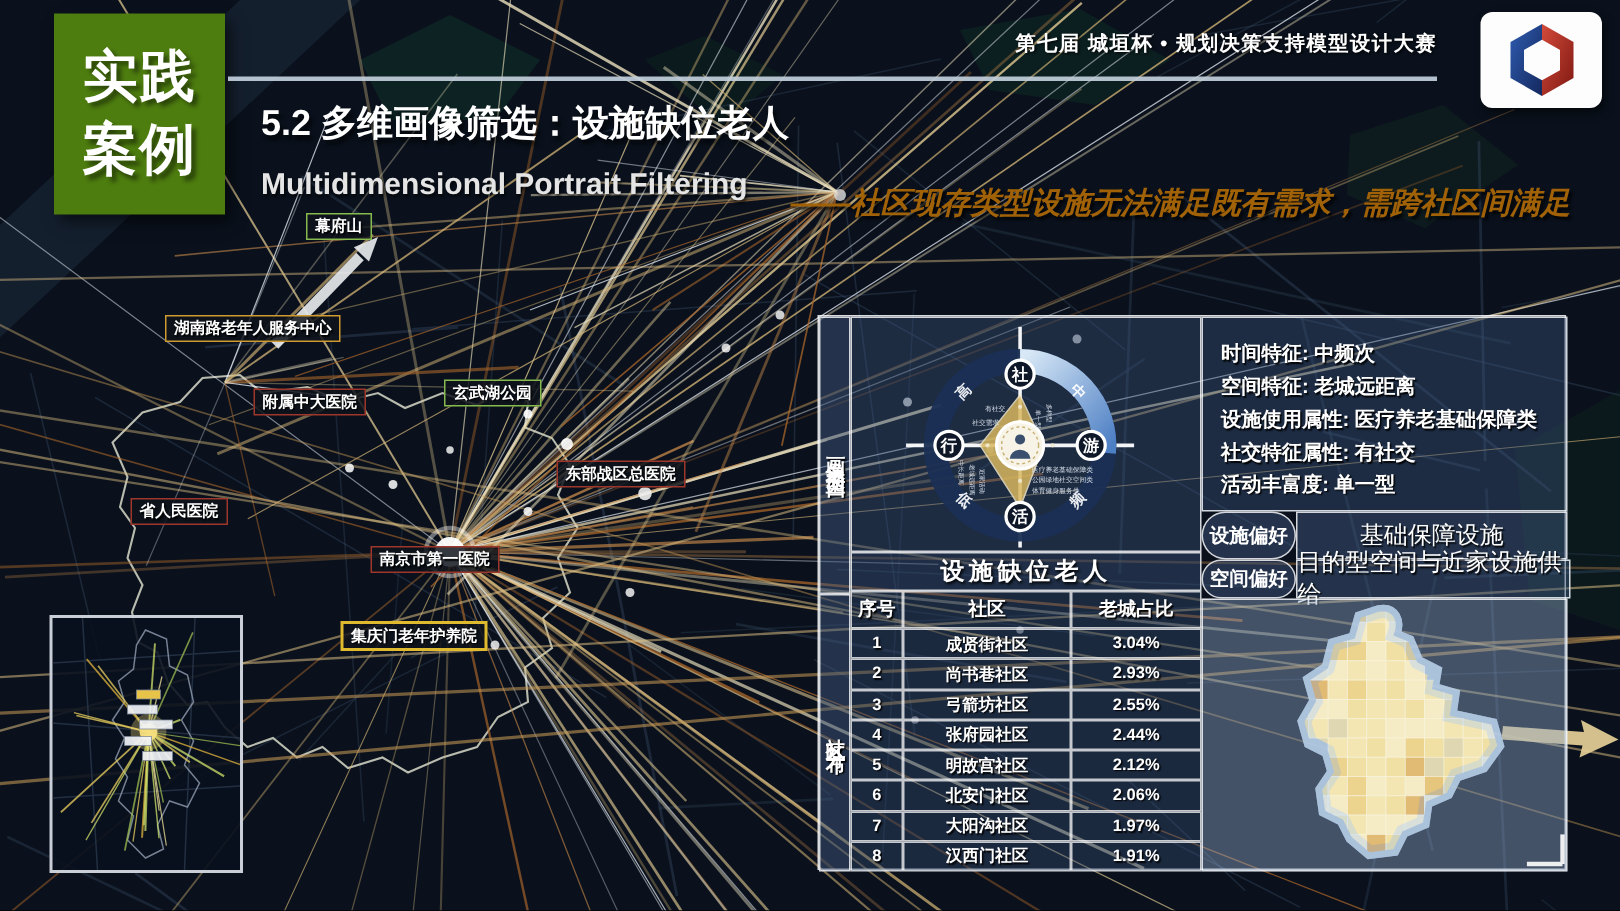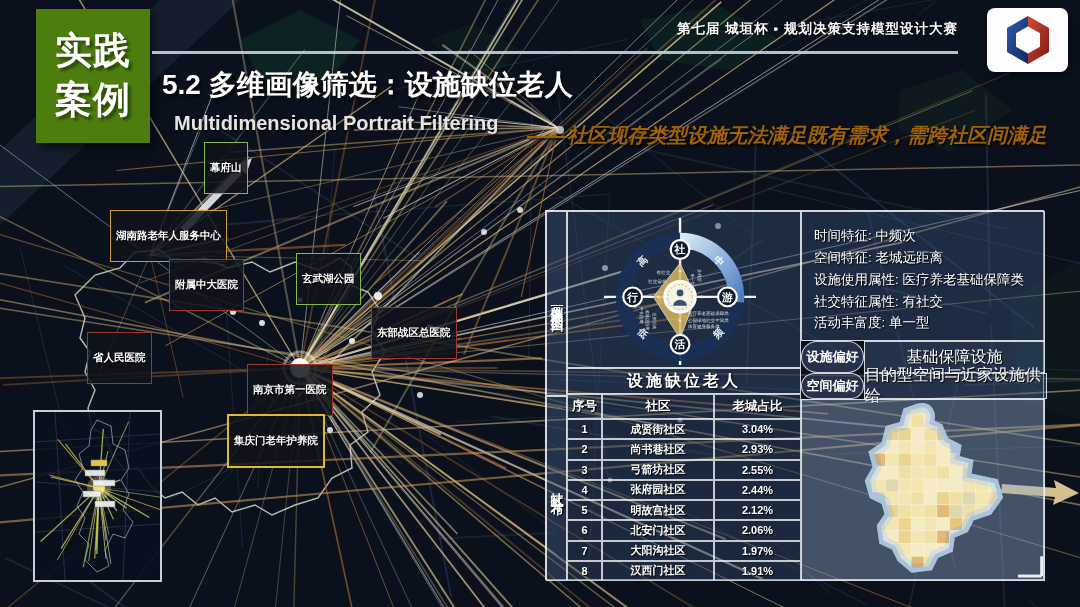--- a/index.html
+++ b/index.html
@@ -10,48 +10,48 @@
   
   #badge{left:36px;top:9px;width:114px;height:134px;background:#4d7c0f;
          box-shadow:4px 5px 9px rgba(0,0,0,.55);display:flex;align-items:center;justify-content:center;
          font-size:37px;font-weight:bold;line-height:1.32;text-align:center;white-space:pre-line;
          text-shadow:3px 3px 3px rgba(0,0,0,.45);letter-spacing:1px;}
   #hrule{left:152px;top:51px;width:806px;height:3px;background:#c2cfdc;opacity:.92;}
   #competition{right:122px;top:20px;font-size:13.5px;font-weight:bold;letter-spacing:1px;
                text-shadow:1px 1px 2px #000;}
   #logo-card{left:987px;top:8px;width:81px;height:64px;background:#fdfdfd;border-radius:8px;
              display:flex;align-items:center;justify-content:center;box-shadow:2px 3px 6px rgba(0,0,0,.5);}
-  #title{left:162px;top:66px;font-size:28px;font-weight:bold;text-shadow:2px 3px 3px rgba(0,0,0,.65);}
+  #title{left:174px;top:66px;font-size:24px;font-weight:bold;text-shadow:2px 3px 3px rgba(0,0,0,.65);}
   #subtitle{left:174px;top:112px;font-size:20px;font-weight:bold;color:#e5e5e5;
             text-shadow:1px 2px 2px rgba(0,0,0,.6);}
   #callout{left:527px;top:122px;font-size:20px;font-weight:bold;font-style:italic;color:#a16207;
            text-shadow:2px 2px 2px rgba(0,0,0,.8);}
   
-  .map-label{padding:18px 5px;font-size:10.5px;font-weight:bold;background:rgba(14,19,28,.84);
+  .map-label{padding:1px 5px;font-size:10.5px;font-weight:bold;background:rgba(14,19,28,.84);
              white-space:nowrap;text-shadow:1px 1px 1px #000;}
   .lbl-green{border:1.5px solid #86b94e;}
   .lbl-red{border:1.5px solid #9e372b;}
   .lbl-orange{border:1.5px solid #cf9a2f;}
   .lbl-yellow{border:2px solid #e0ba2e;text-align:right;}
   
   #panel{left:545px;top:210px;width:499px;height:370px;border:1.5px solid rgba(255,255,255,.85);
          box-sizing:border-box;}
   .cell{position:absolute;border:1px solid rgba(255,255,255,.8);box-sizing:border-box;
         background:rgba(64,90,128,.48);}
   .vtab{display:flex;align-items:center;justify-content:center;writing-mode:vertical-rl;
         text-orientation:upright;font-size:13px;font-weight:bold;letter-spacing:4px;
         text-shadow:1px 1px 1px #000;}
   #ptitle{display:flex;align-items:center;justify-content:center;font-size:16px;font-weight:bold;
           letter-spacing:3px;text-shadow:1px 1px 2px #000;}
   #elder-table{display:grid;grid-template-columns:35px 112px 87px;grid-template-rows:25px repeat(8,1fr);
                background:rgba(52,76,112,.42);}
   #elder-table div{border:1px solid rgba(255,255,255,.75);display:flex;align-items:center;
                justify-content:center;font-size:11px;font-weight:bold;text-shadow:1px 1px 1px #000;text-align:right;}
   #elder-table .th{font-size:12.5px;}
-  #traits{background:rgba(58,84,122,.42);padding:13px 16px 0 12px;font-size:13.5px;font-weight:normal;
+  #traits{background:rgba(58,84,122,.42);padding:13px 16px 0 12px;font-size:13.5px;font-weight:bold;
           line-height:1.62;text-shadow:1px 1px 1px #000;}
   .pref-label{display:flex;align-items:center;justify-content:center;font-size:13px;font-weight:bold;border-radius:16px;}
   .pref-value{display:flex;align-items:center;justify-content:center;font-size:16px;font-weight:normal;
               text-shadow:1px 1px 1px #000;}
   #choro-cell{background:rgba(148,173,208,.42);}
   #inset{left:33px;top:410px;width:129px;height:172px;border:2px solid rgba(235,240,248,.85);
          background:rgba(9,17,30,.9);box-sizing:border-box;}
 </style>
 </head>
 <body>

